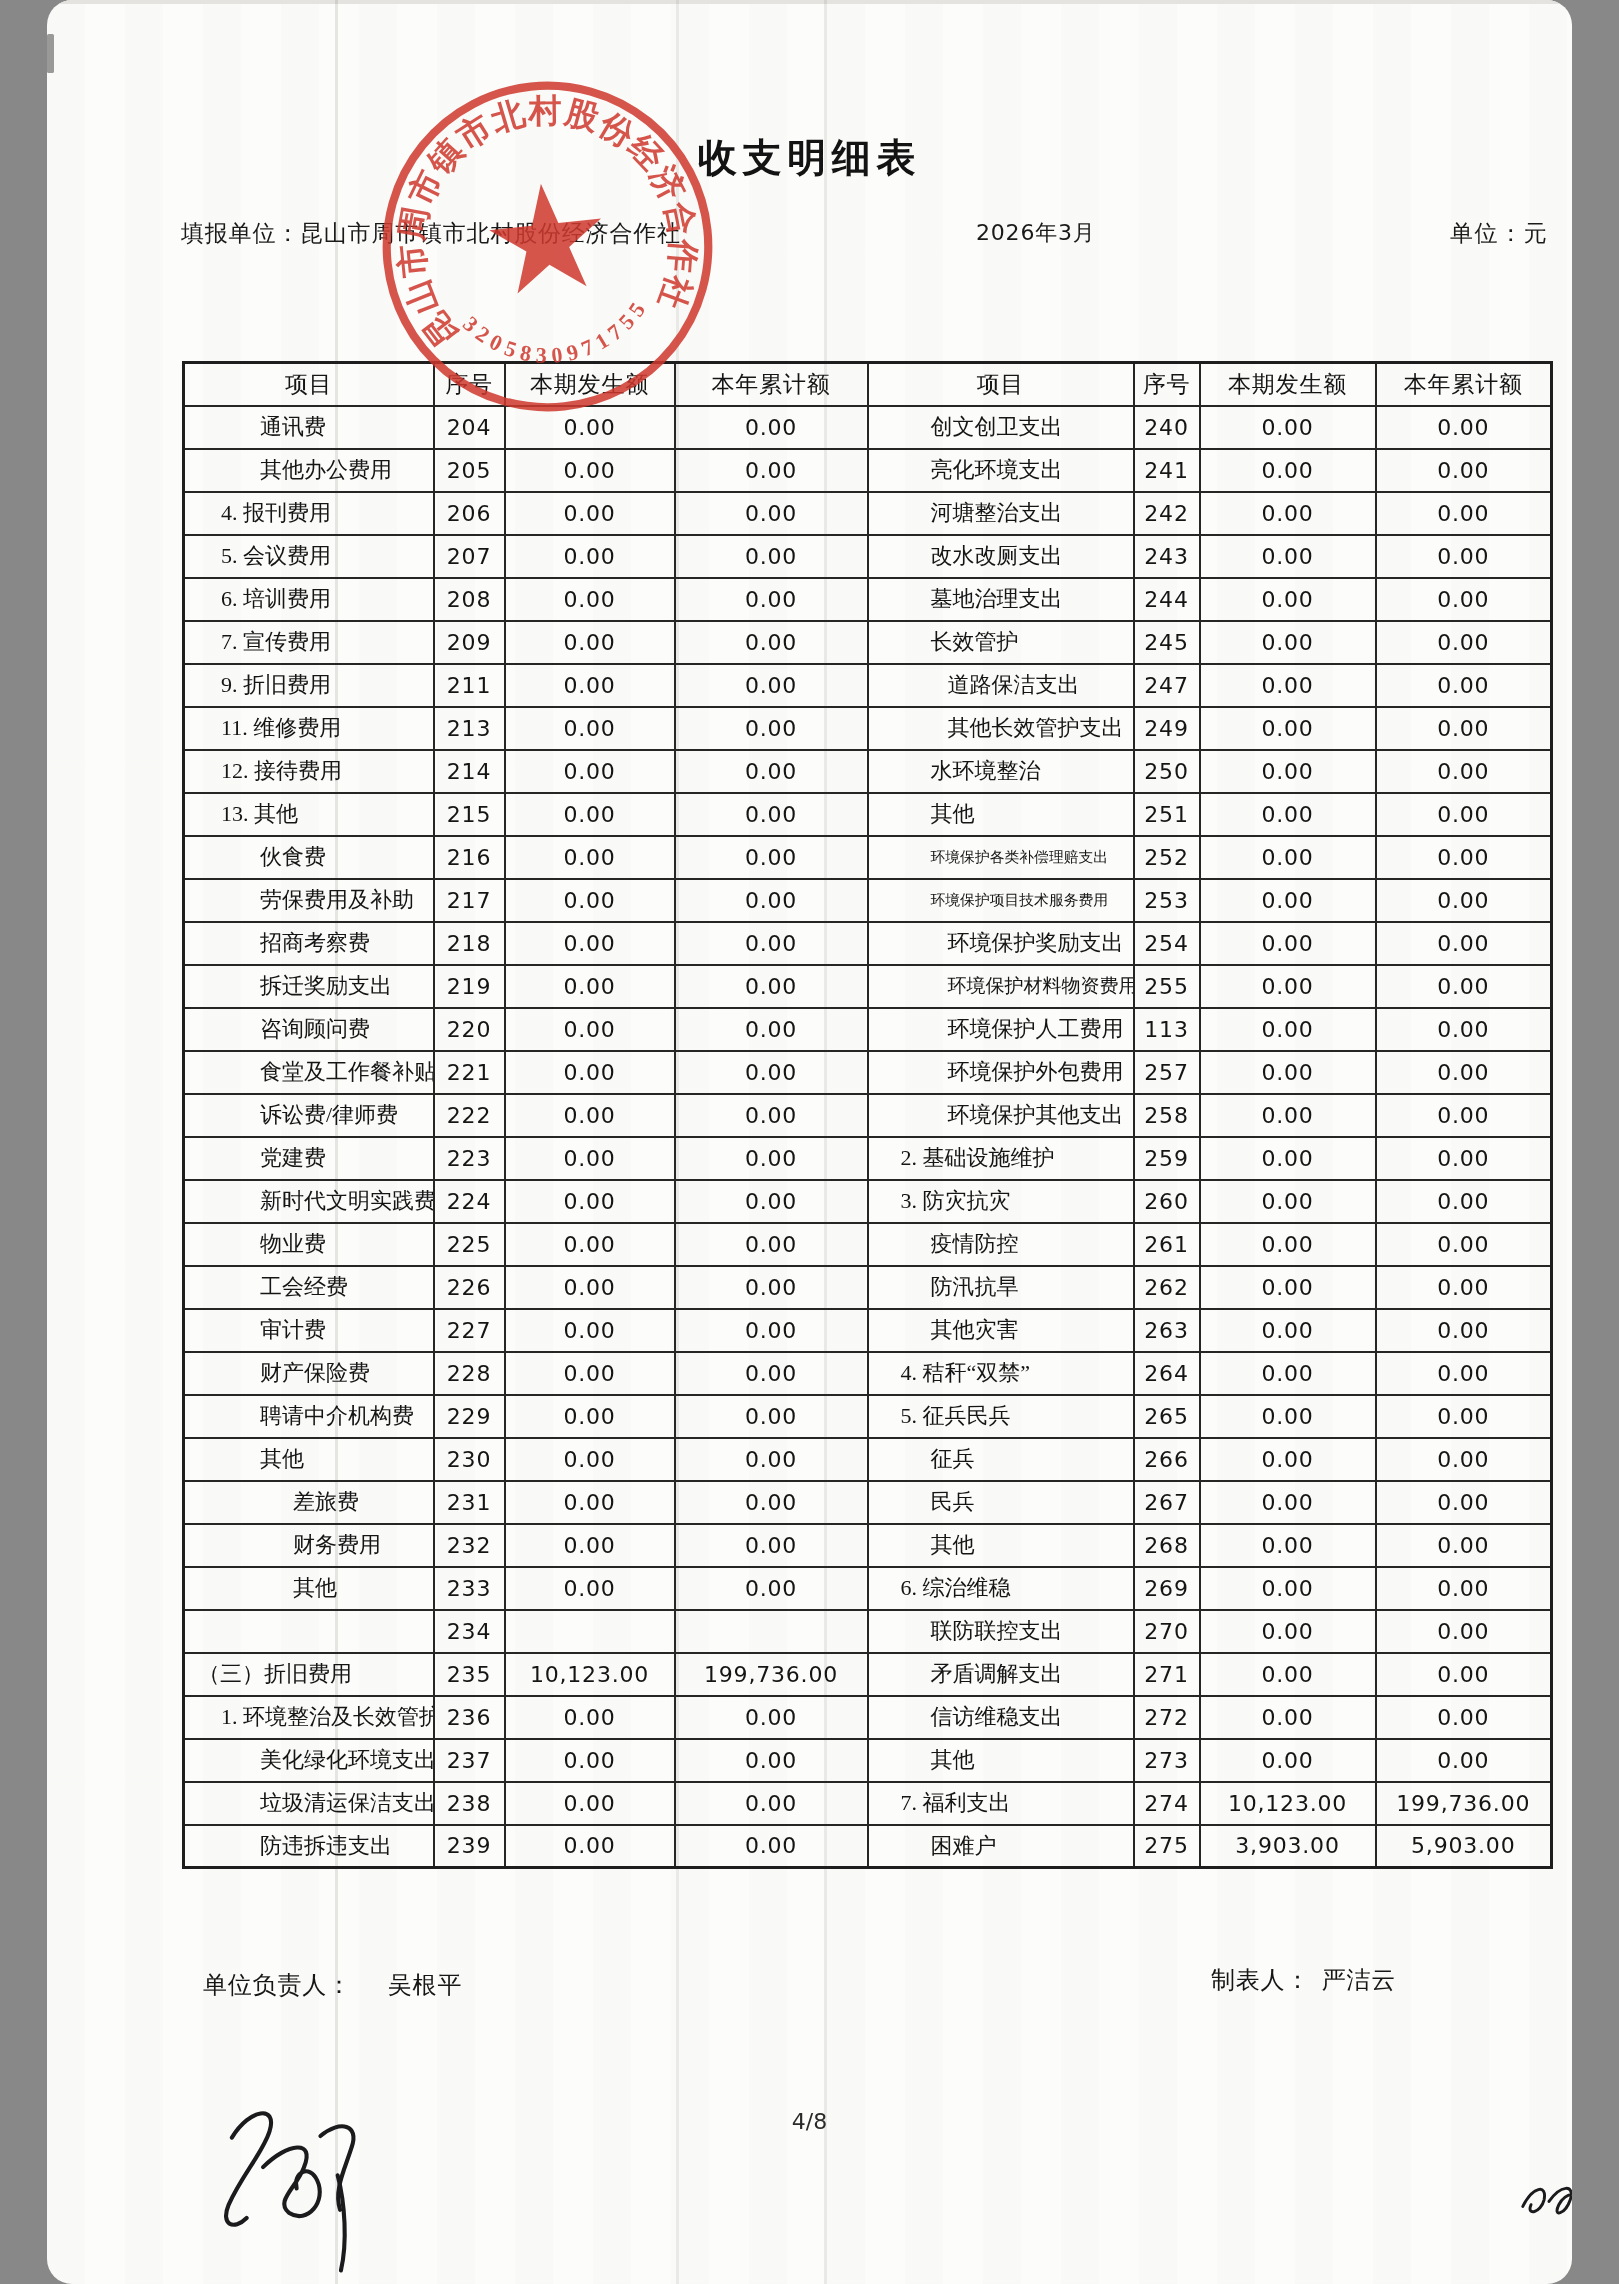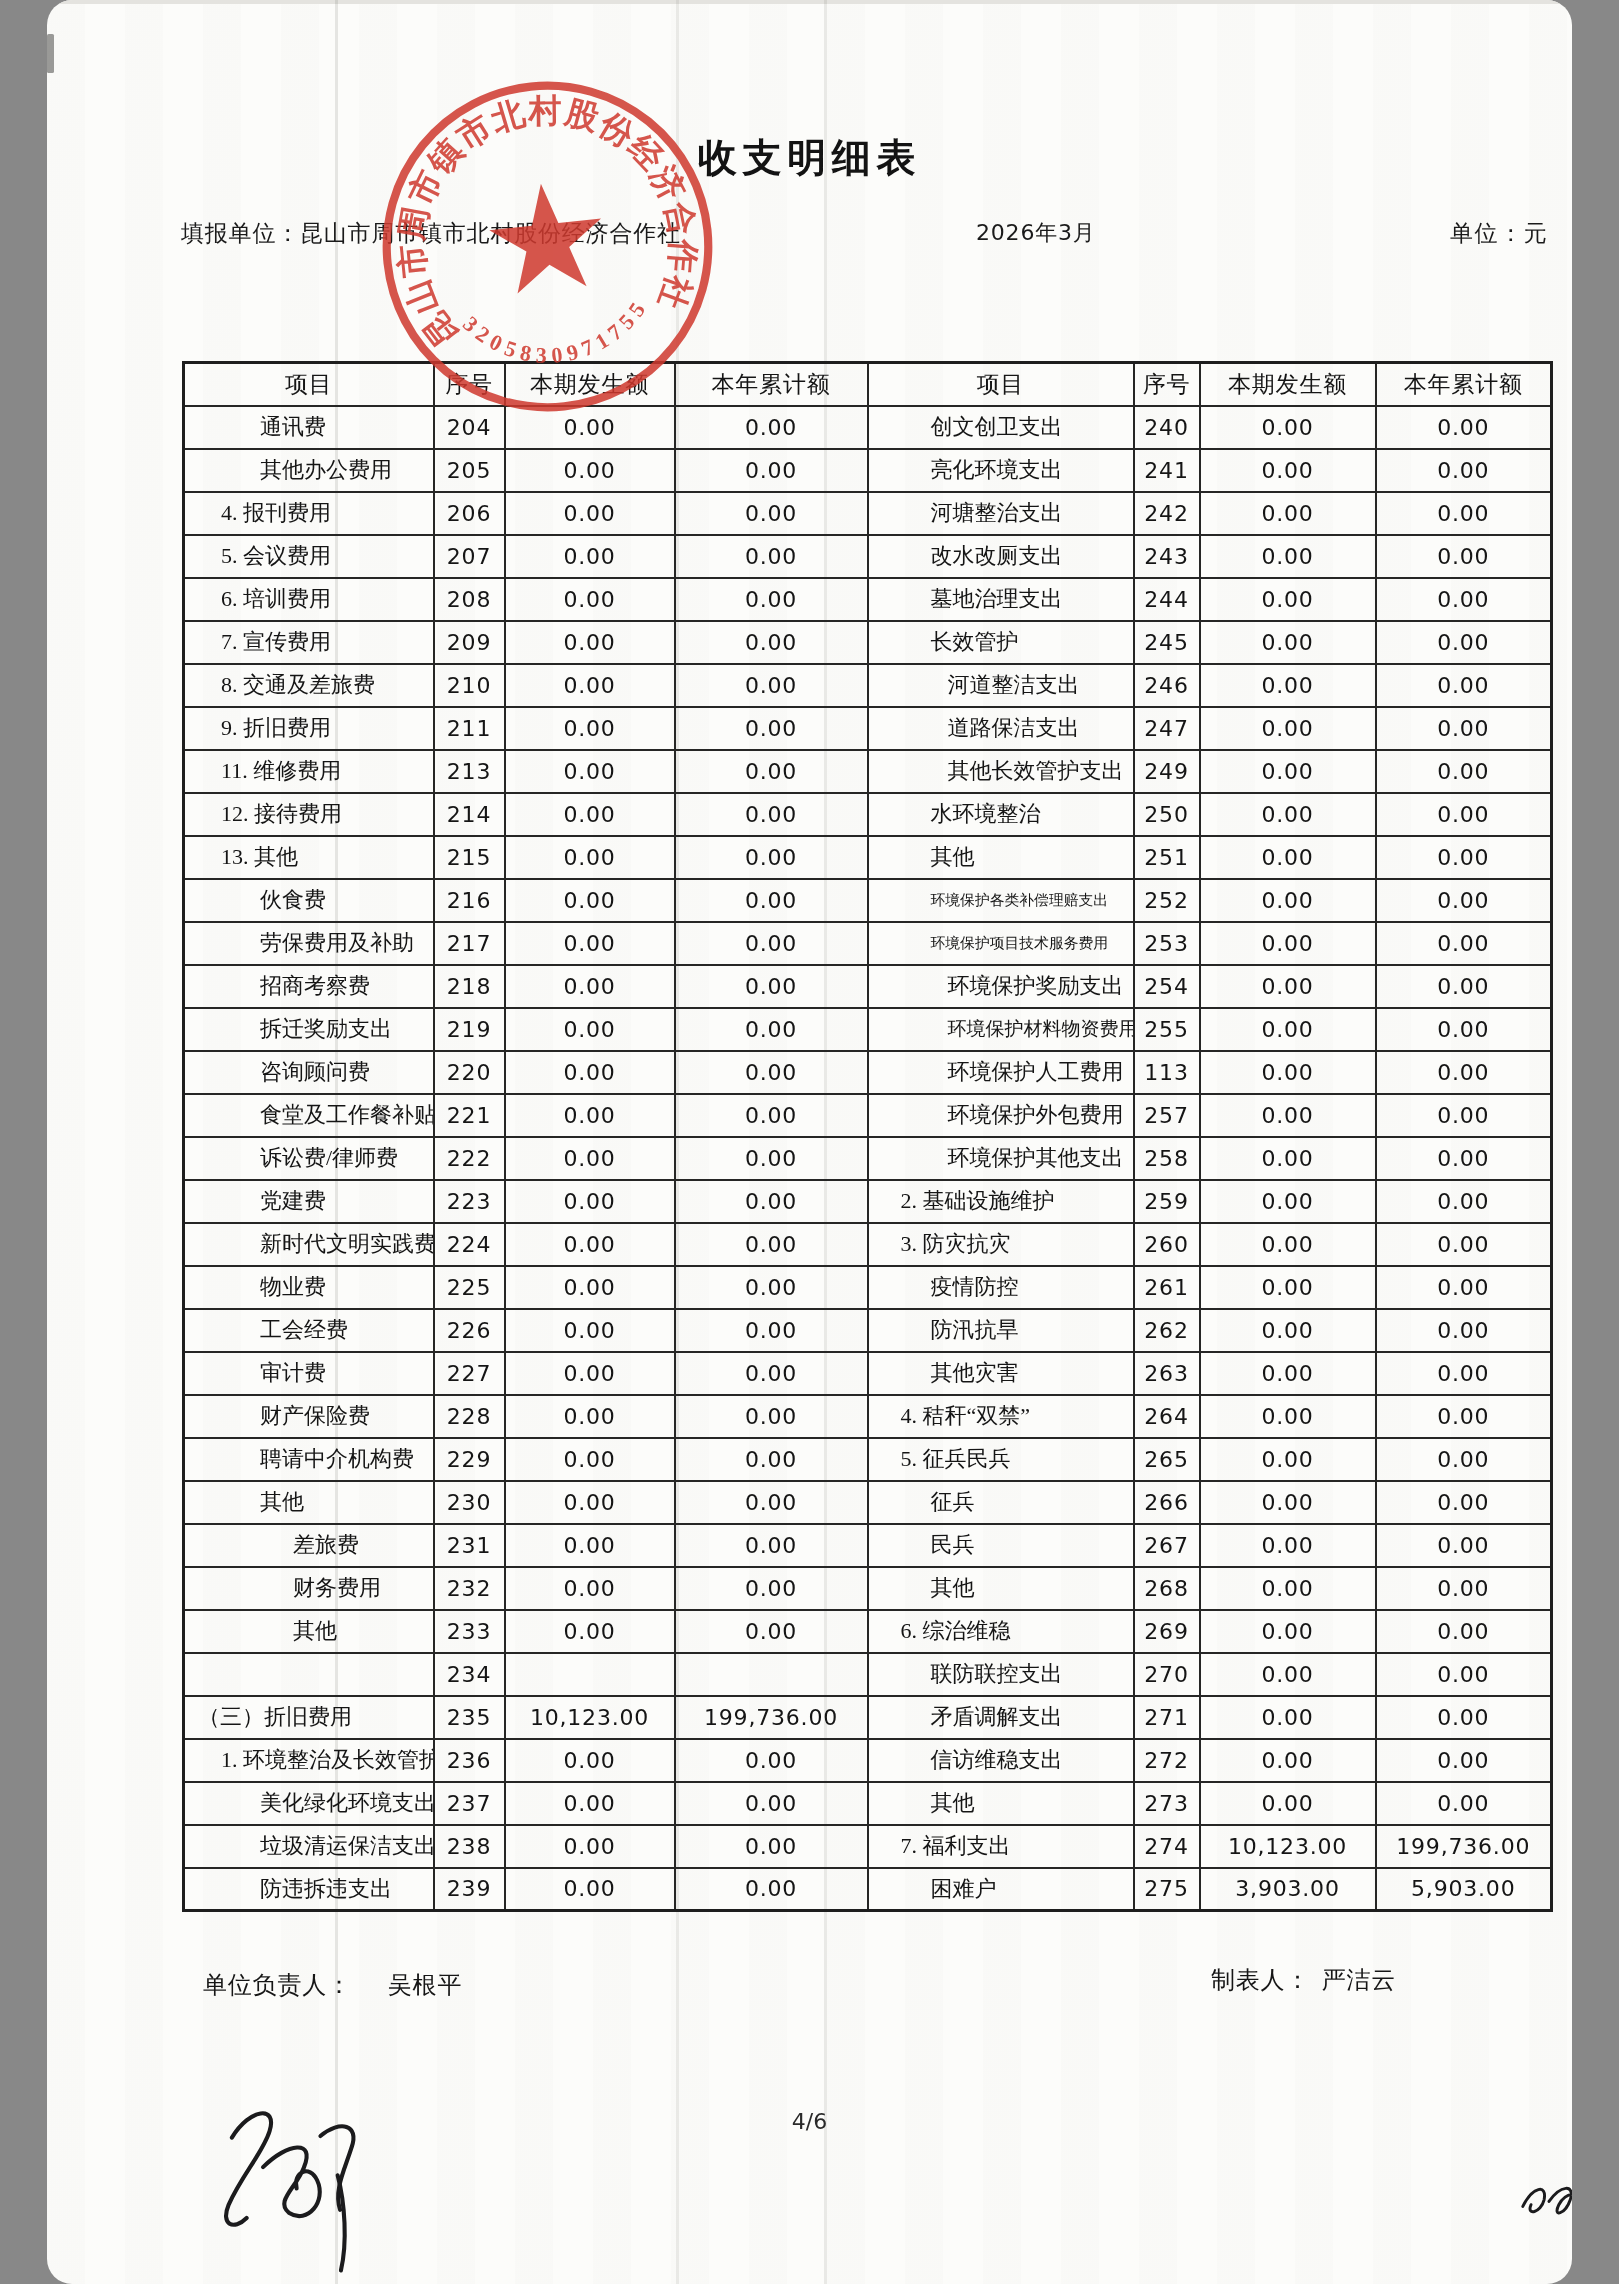--- a/index.html
+++ b/index.html
@@ -166,30 +166,20 @@
       <td class="c-item lt ind1">7. 宣传费用</td>
       <td class="c-no lt">209</td>
       <td class="c-amt lt">0.00</td>
       <td class="c-amt lt">0.00</td>
       <td class="c-item rt ind2">长效管护</td>
       <td class="c-no rt">245</td>
       <td class="c-amt rt">0.00</td>
       <td class="c-amt rt">0.00</td>
     </tr>
         <tr>
-      <td class="c-item lt ind1">8. 交通及差旅费</td>
-      <td class="c-no lt">210</td>
-      <td class="c-amt lt">0.00</td>
-      <td class="c-amt lt">0.00</td>
-      <td class="c-item rt ind3">河道整洁支出</td>
-      <td class="c-no rt">246</td>
-      <td class="c-amt rt">0.00</td>
-      <td class="c-amt rt">0.00</td>
-    </tr>
-        <tr>
       <td class="c-item lt ind1">9. 折旧费用</td>
       <td class="c-no lt">211</td>
       <td class="c-amt lt">0.00</td>
       <td class="c-amt lt">0.00</td>
       <td class="c-item rt ind3">道路保洁支出</td>
       <td class="c-no rt">247</td>
       <td class="c-amt rt">0.00</td>
       <td class="c-amt rt">0.00</td>
     </tr>
         <tr>
@@ -476,21 +466,21 @@
       <text class="ring-text" font-size="27" letter-spacing="7" font-family="DejaVu Sans, sans-serif">
         <textPath href="#seal-arc-bottom" startOffset="6%">3205830971755</textPath>
       </text>
       <path class="star" d="M220 165 L236.2 214.8 L288.5 214.8 L246.2 245.5 L262.3 295.2 L220 264.5 L177.7 295.2 L193.8 245.5 L151.5 214.8 L203.8 214.8 Z"></path>
     </g>
   </svg>
 
   <div class="footer-left"><span>单位负责人：</span><span class="name">吴根平</span></div>
   <div class="footer-right"><span>制表人：</span><span class="name">严洁云</span></div>
 
-  <div class="page-number">4/6</div>
+  <div class="page-number">4/8</div>
 
   <svg class="sig sig-left" viewBox="0 0 190 222">
     <path d="M18 52 C40 16, 74 12, 64 44 C56 70, 30 98, 14 134 C4 158, 20 166, 36 150"></path>
     <path d="M56 88 C86 58, 120 54, 106 88 C96 114, 70 130, 88 144 C110 158, 134 130, 122 104 C113 84, 92 94, 97 114"></path>
     <path d="M126 50 C150 30, 174 36, 164 64 C156 90, 142 116, 150 140"></path>
     <path d="M147 98 C156 132, 159 180, 151 214"></path>
   </svg>
 
   <svg class="sig sig-right" viewBox="0 0 146 66">
     <path d="M8 42 C20 18, 38 14, 34 34 C30 50, 12 54, 18 40"></path>

